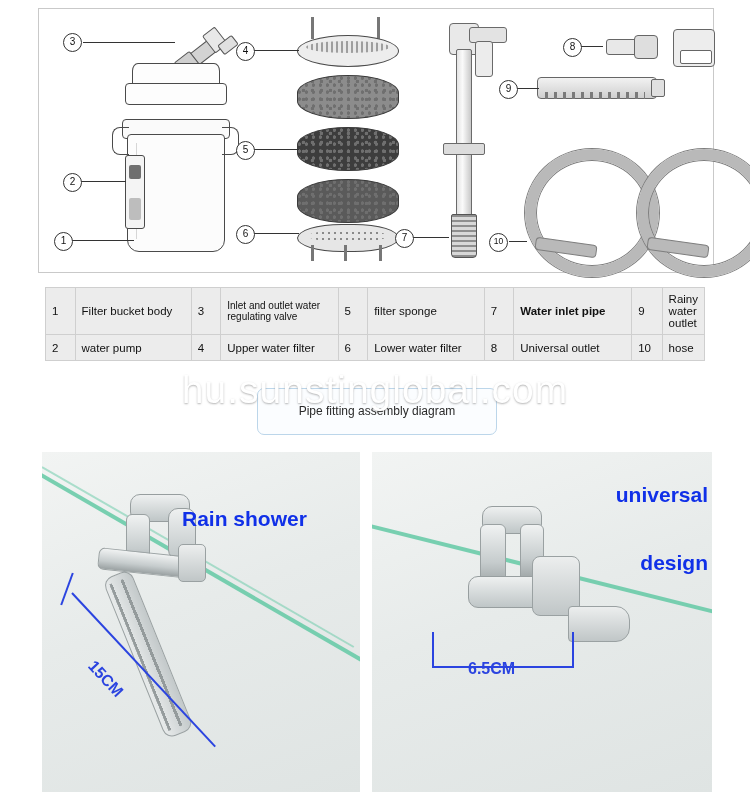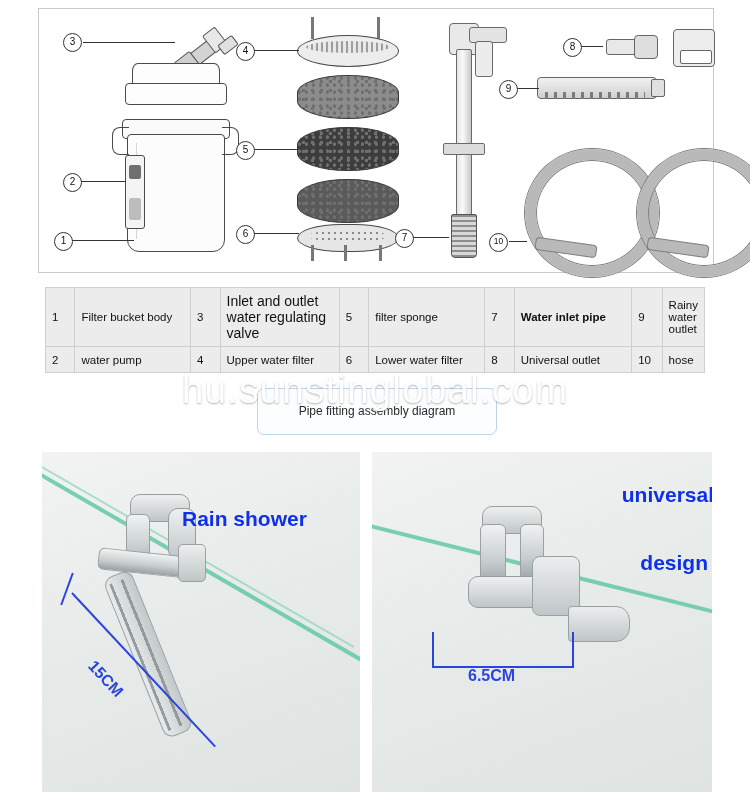--- a/index.html
+++ b/index.html
@@ -253,21 +253,21 @@
   <div class="lead" style="left:470px;top:232px;width:18px;height:1px;"></div>
   <div class="callout" style="left:450px;top:224px;font-size:8.5px;">10</div>
 </div>
 
 <table class="legend">
   <tbody>
       <tr>
     <td style="width:18px;" class="num">1</td>
     <td style="width:113px;">Filter bucket body</td>
     <td style="width:18px;" class="num">3</td>
-    <td style="width:113px;font-size:14px;">Inlet and outlet water regulating valve</td>
+    <td style="width:113px;font-size:10px;">Inlet and outlet water regulating valve</td>
     <td style="width:18px;" class="num">5</td>
     <td style="width:113px;">filter sponge</td>
     <td style="width:18px;" class="num">7</td>
     <td style="width:113px;font-weight:bold;">Water inlet pipe</td>
     <td style="width:18px;" class="num">9</td>
     <td>Rainy water outlet</td>
   </tr>
   <tr>
     <td class="num">2</td>
     <td>water pump</td>
@@ -311,17 +311,17 @@
   <div class="p-elbow" style="left:110px;top:54px;width:58px;height:26px;"></div>
   <div class="p-pipe" style="left:108px;top:72px;width:24px;height:62px;"></div>
   <div class="p-pipe" style="left:148px;top:72px;width:22px;height:56px;"></div>
   <div class="p-elbow" style="left:96px;top:124px;width:96px;height:30px;"></div>
   <div class="p-nozzle" style="left:160px;top:104px;width:46px;height:58px;border-radius:8px;"></div>
   <div class="p-nozzle" style="left:196px;top:154px;width:60px;height:34px;border-radius:4px 14px 14px 4px;"></div>
 
   <div class="dim-line" style="left:60px;top:180px;width:2px;height:36px;"></div>
   <div class="dim-line" style="left:200px;top:180px;width:2px;height:36px;"></div>
   <div class="dim-line" style="left:60px;top:214px;width:142px;"></div>
-  <div class="dim-text" style="left:96px;top:215px;">6.5CM</div>
-
-  <div class="label-blue right" style="left:152px;top:28px;width:190px;">universal</div>
+  <div class="dim-text" style="left:96px;top:208px;">6.5CM</div>
+
+  <div class="label-blue right" style="left:146px;top:28px;width:190px;">universal</div>
   <div class="label-blue right" style="left:146px;top:96px;width:190px;">design</div>
 </div>
 
 </body></html>

